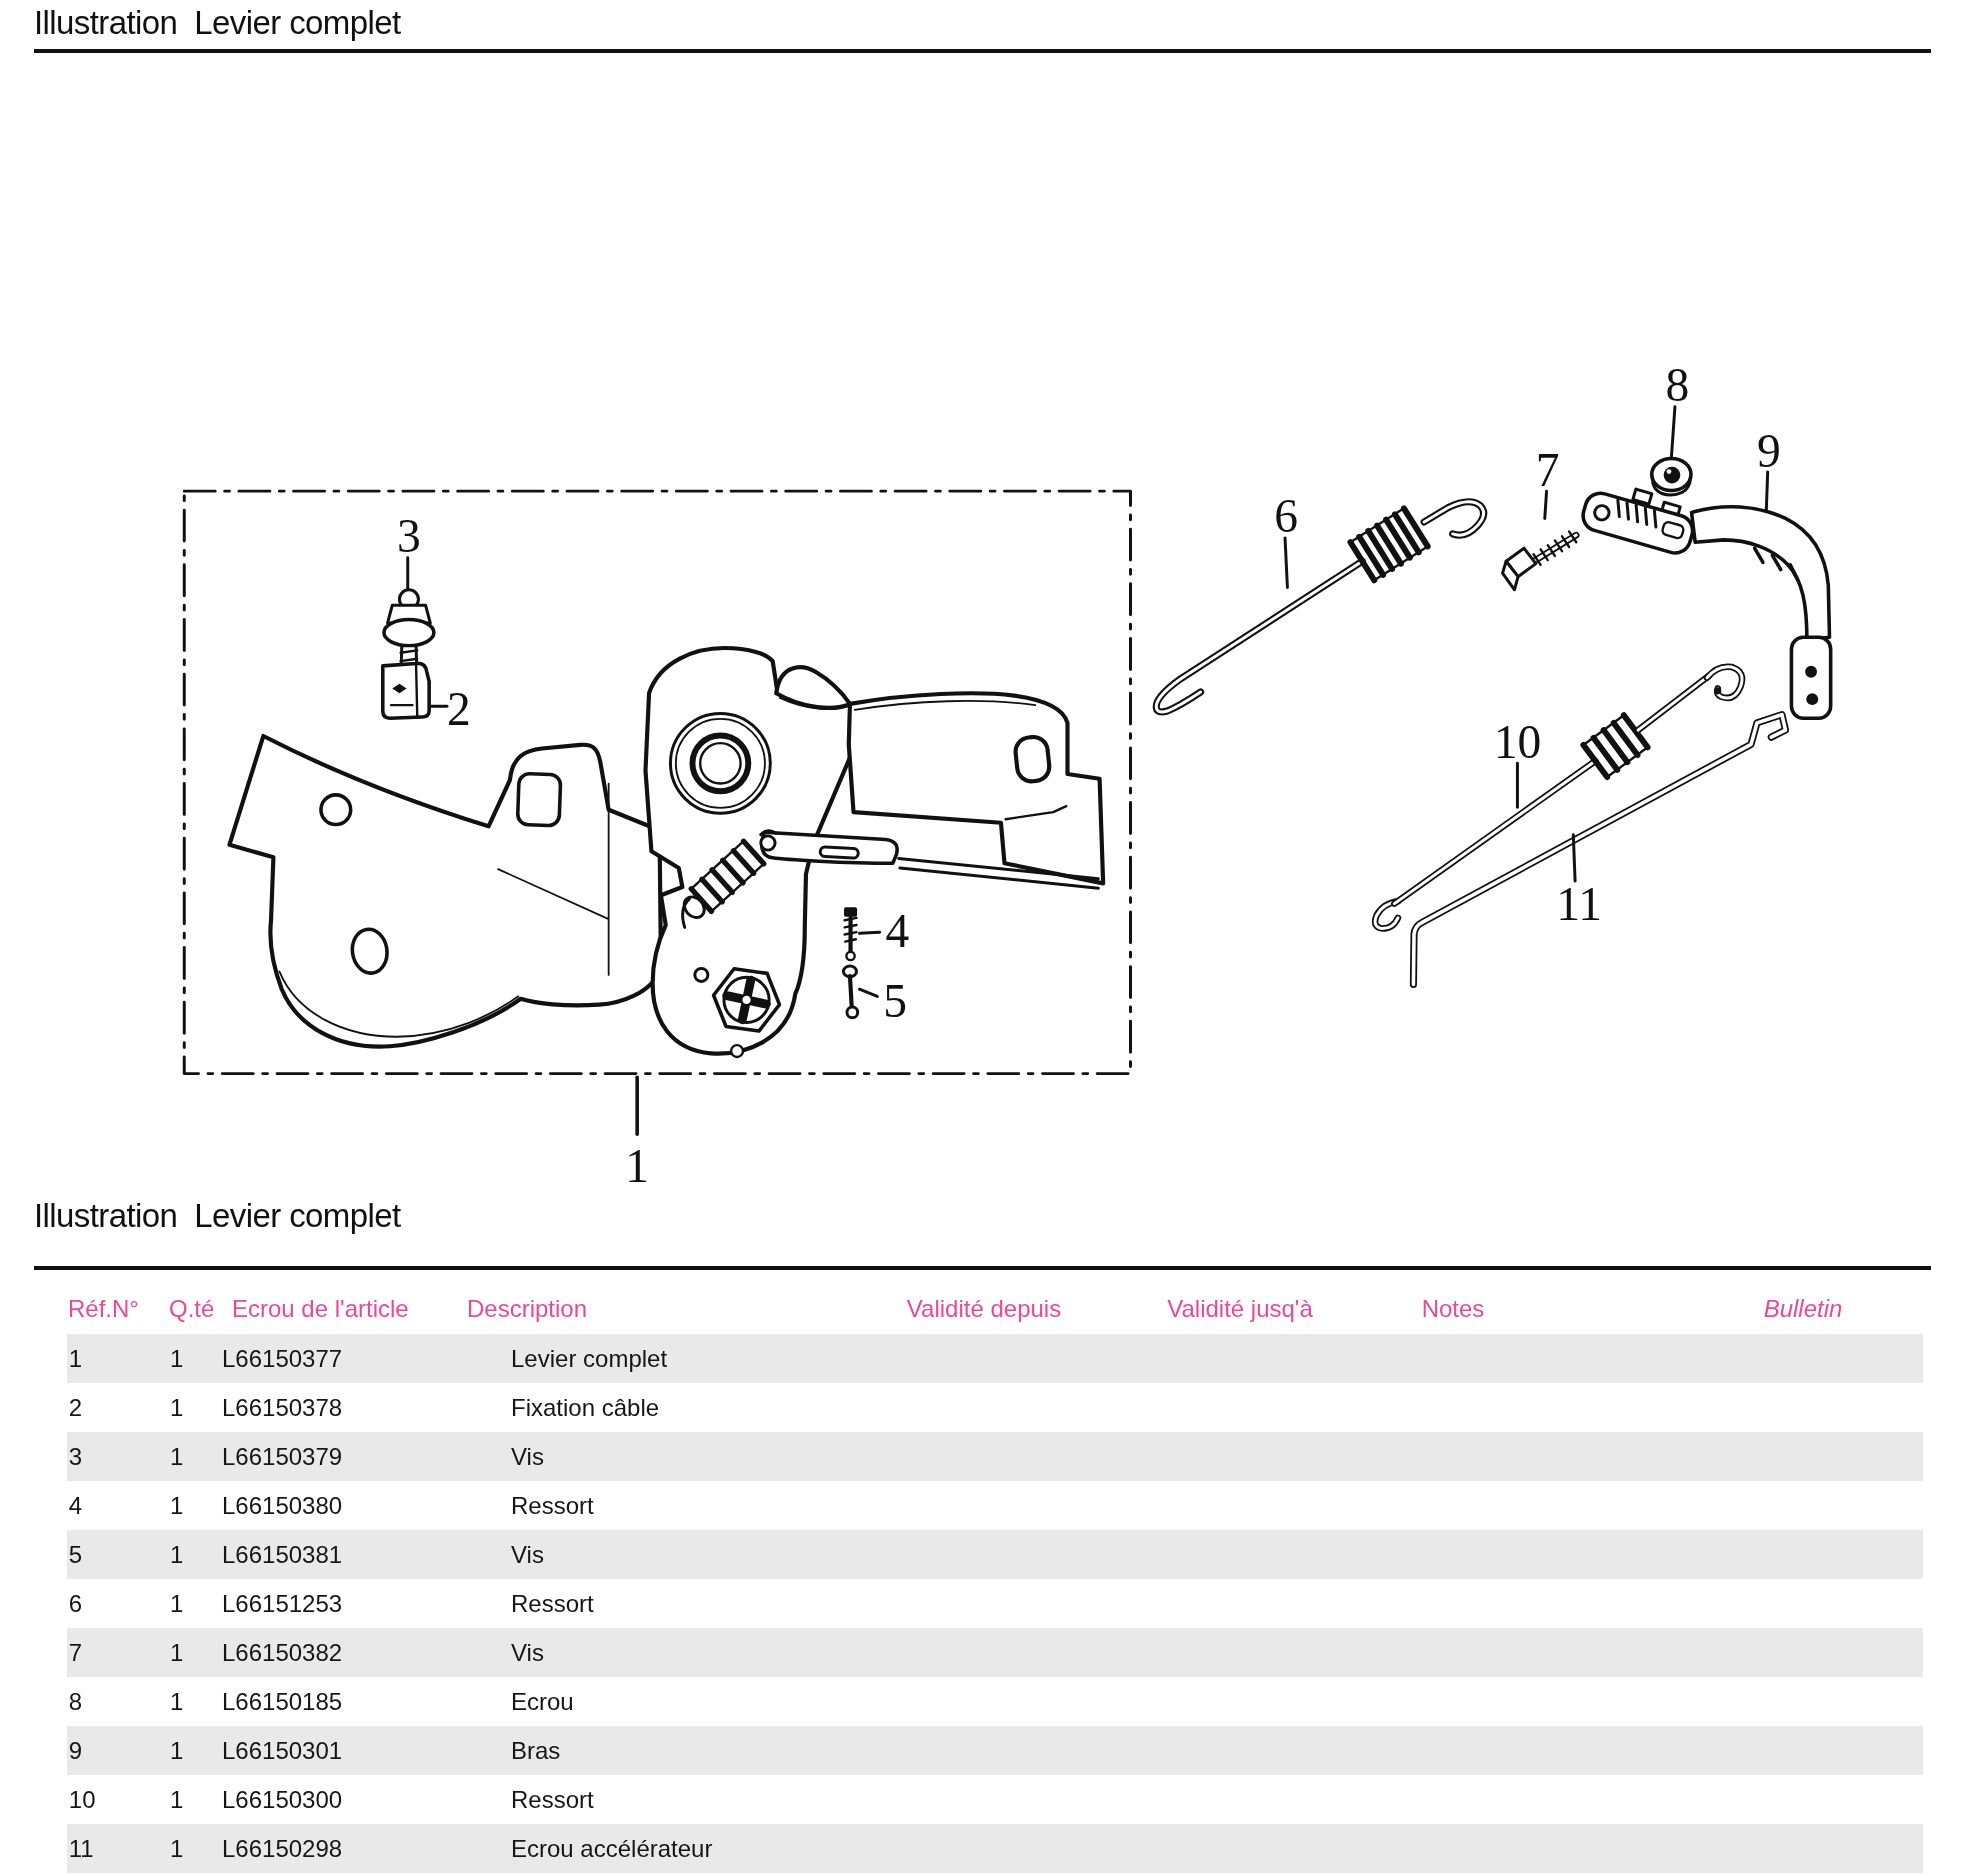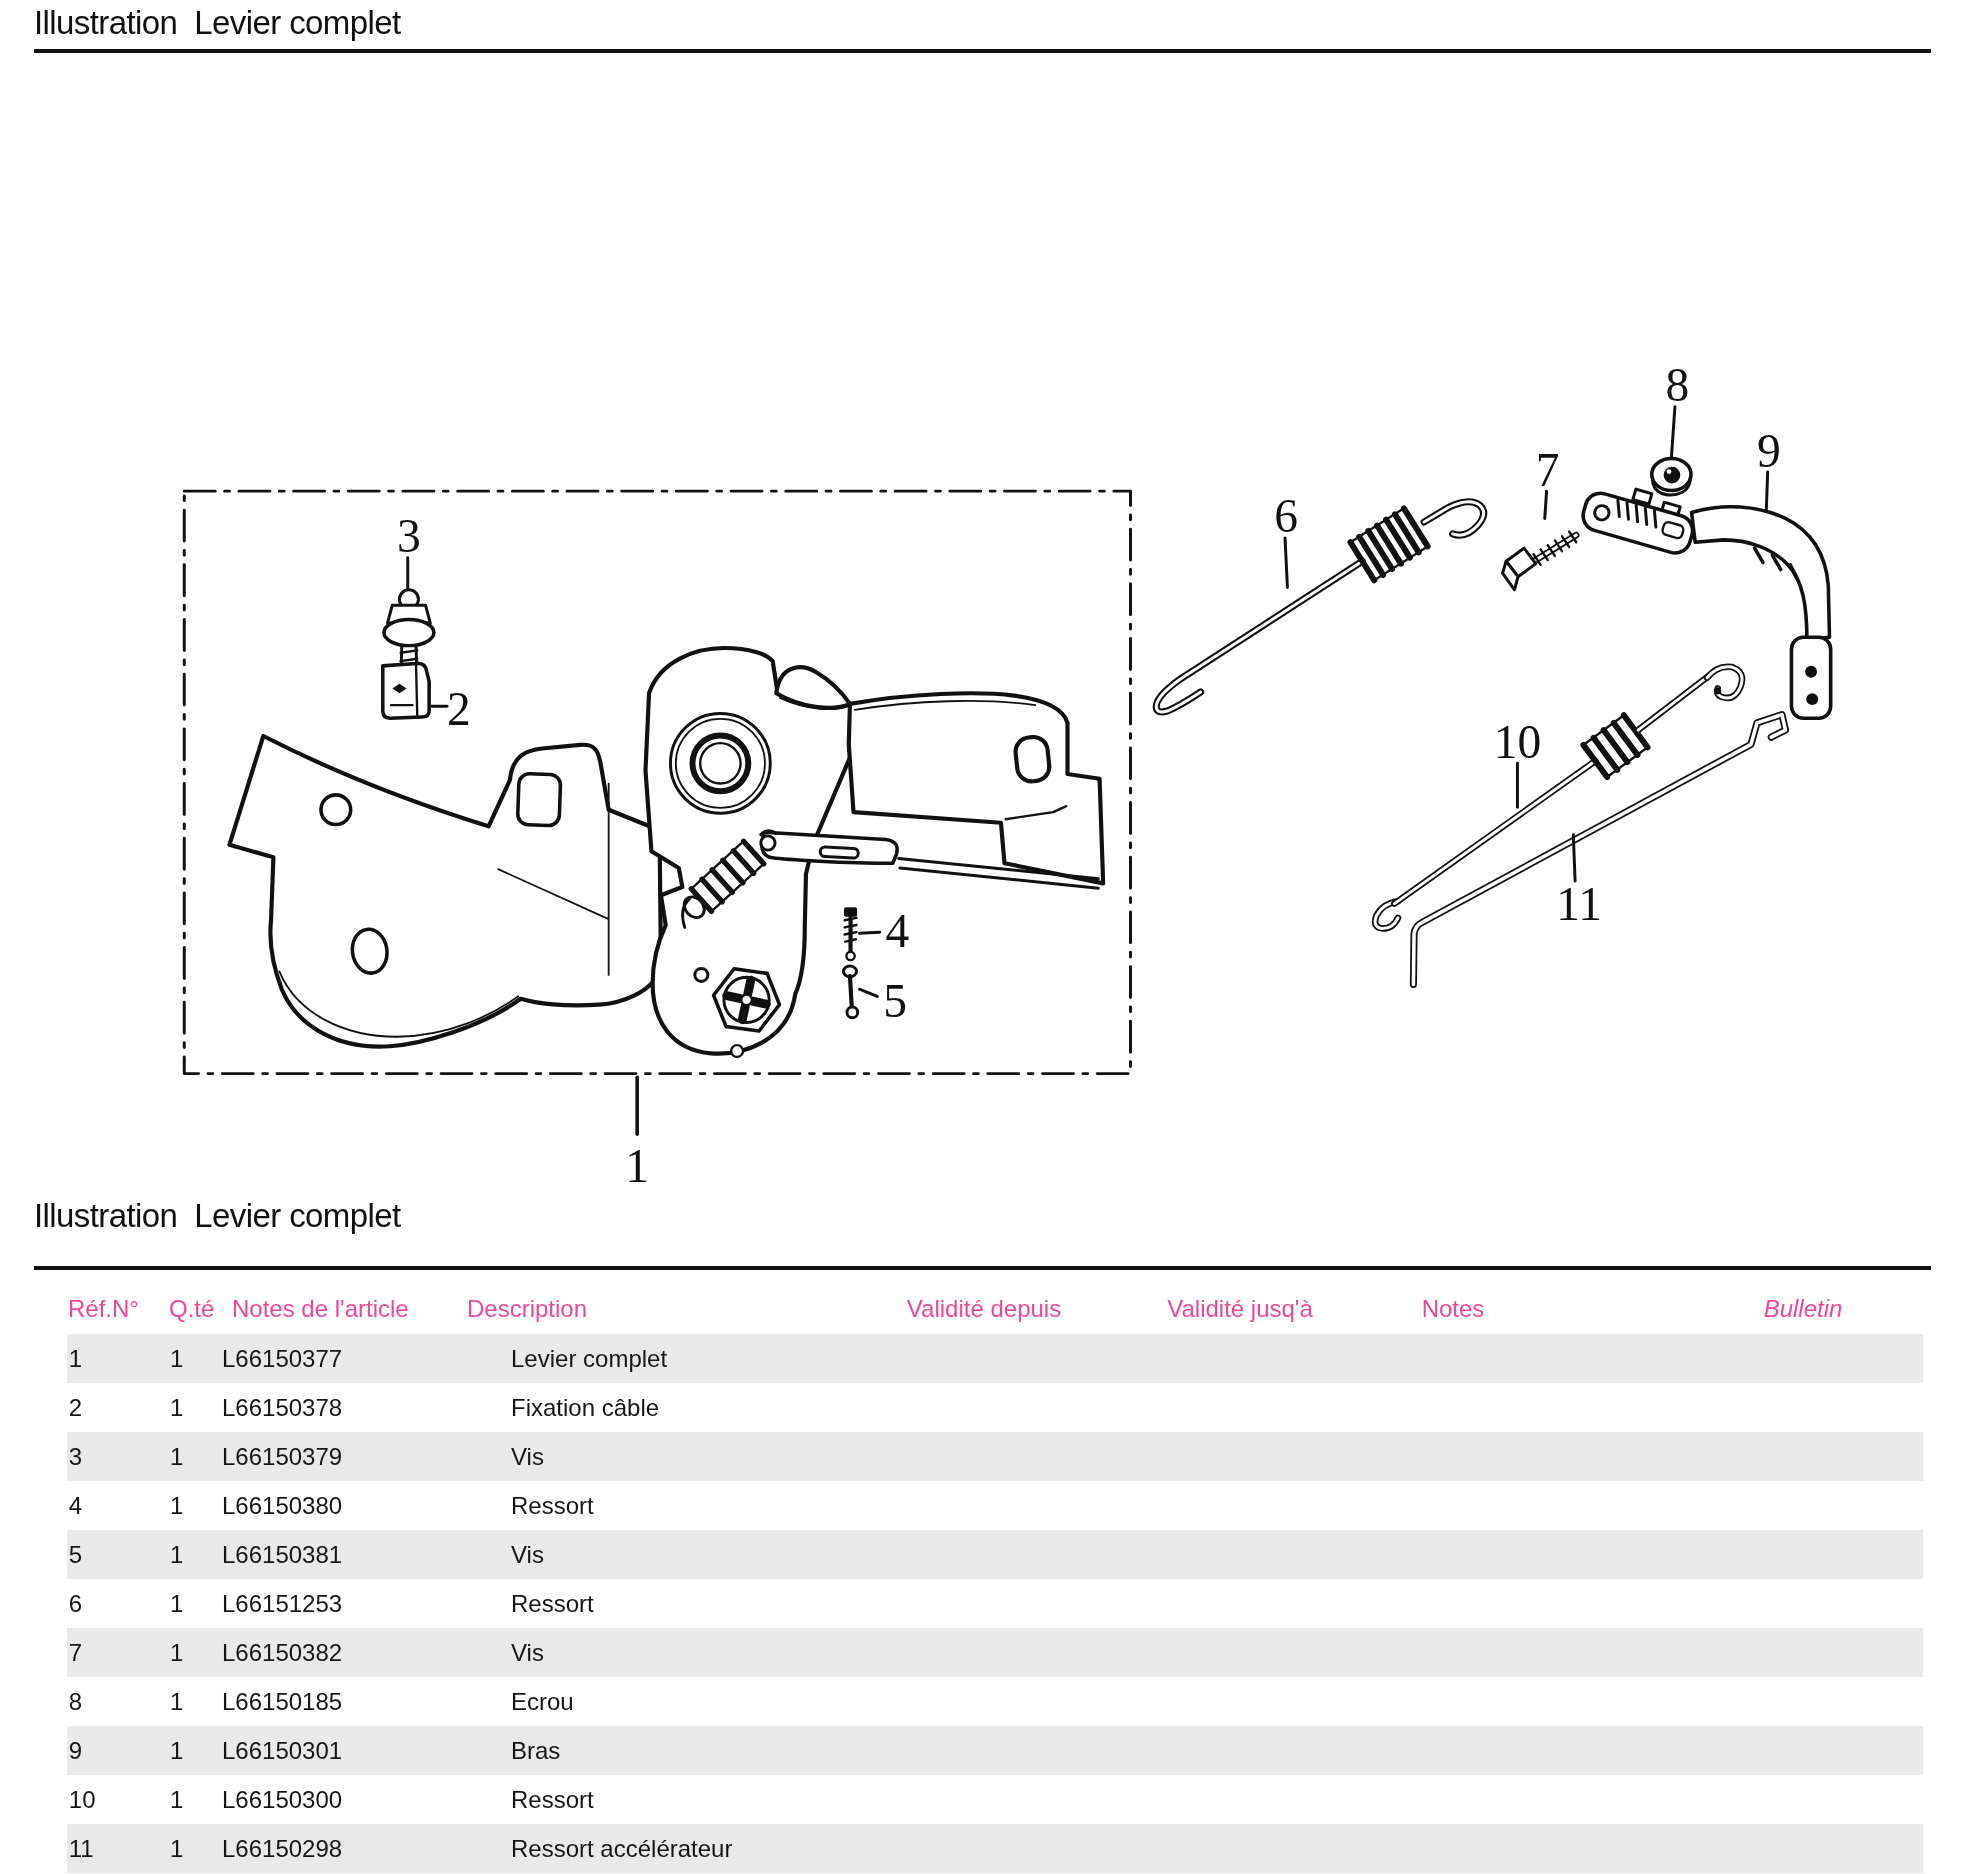--- a/index.html
+++ b/index.html
@@ -244,21 +244,21 @@
       <text x="2657" y="1520" dominant-baseline="central">11</text>
     </g>
   </g>
 </svg>
 
 <div class="title" style="top:1197px;">Illustration  Levier complet</div>
 <div class="rule" style="top:1266px;"></div>
 
 <span class="hdr" style="left:68px;">Réf.N°</span>
 <span class="hdr" style="left:169px;">Q.té</span>
-<span class="hdr" style="left:232px;">Notes de l'article</span>
+<span class="hdr" style="left:232px;">Ecrou de l'article</span>
 <span class="hdr" style="left:467px;">Description</span>
 <span class="hdr center" style="left:946px;">Validité depuis</span>
 <span class="hdr center" style="left:1202px;">Validité jusq'à</span>
 <span class="hdr center" style="left:1415px;">Notes</span>
 <span class="hdr center" style="left:1765px;font-style:italic;">Bulletin</span>
 
 <div class="tablewrap">
   <div class="row odd">
       <span class="c-ref">1</span>
       <span class="c-qty">1</span>
@@ -316,16 +316,16 @@
   <div class="row">
       <span class="c-ref">10</span>
       <span class="c-qty">1</span>
       <span class="c-code">L66150300</span>
       <span class="c-desc">Ressort</span>
     </div>
   <div class="row odd">
       <span class="c-ref">11</span>
       <span class="c-qty">1</span>
       <span class="c-code">L66150298</span>
-      <span class="c-desc">Ressort accélérateur</span>
+      <span class="c-desc">Ecrou accélérateur</span>
     </div>
 </div>
 
 
 </body></html>

